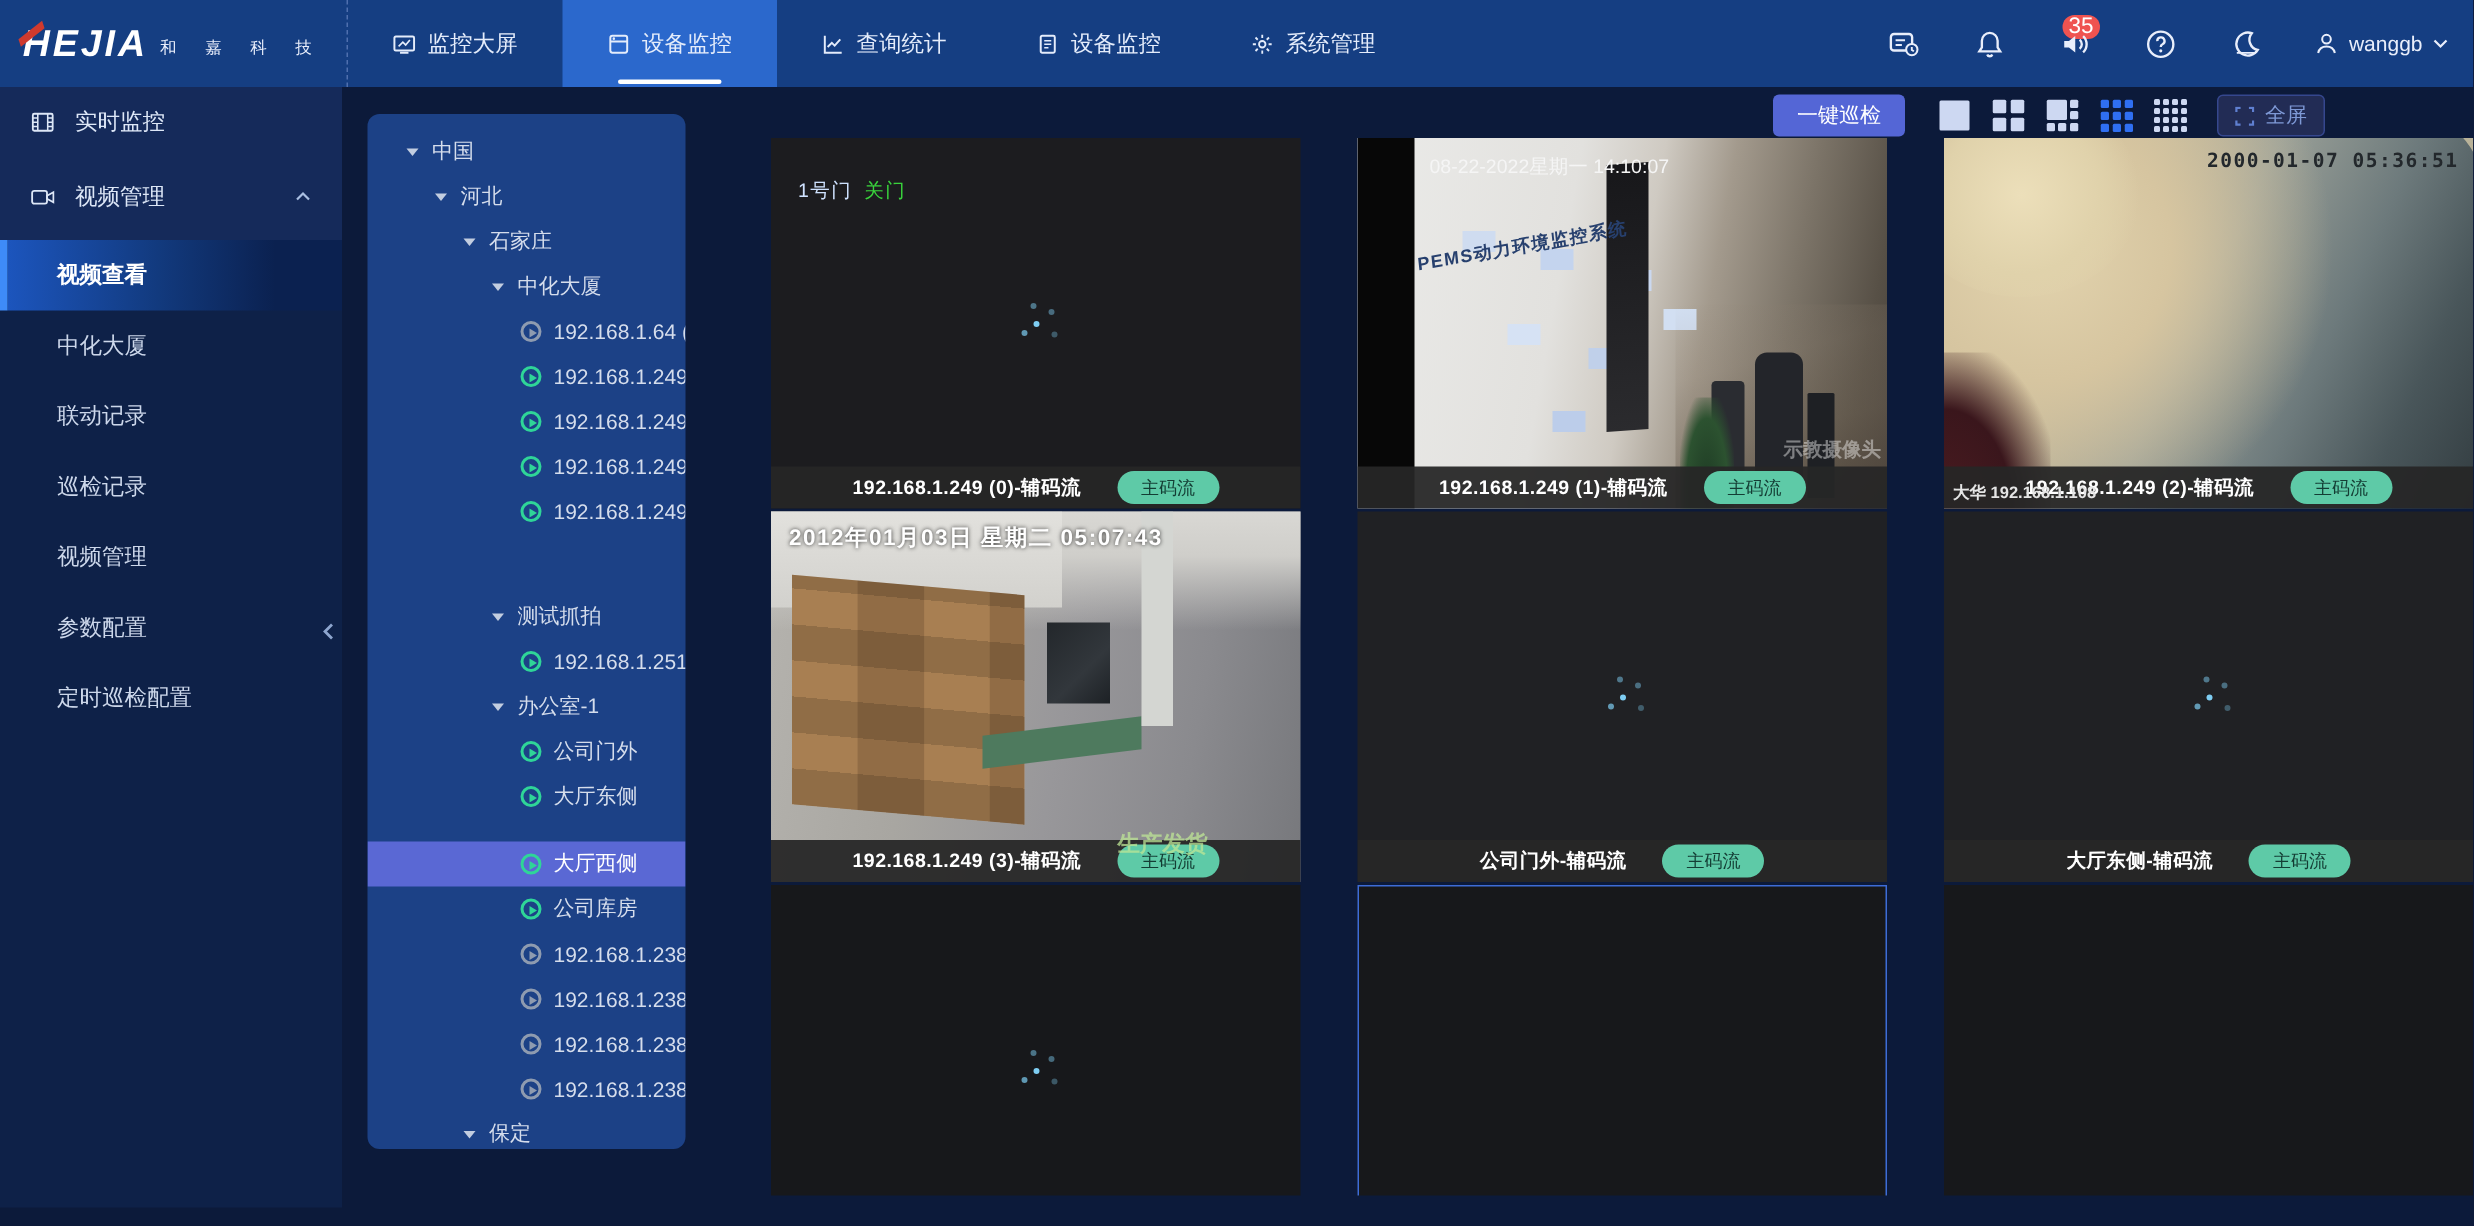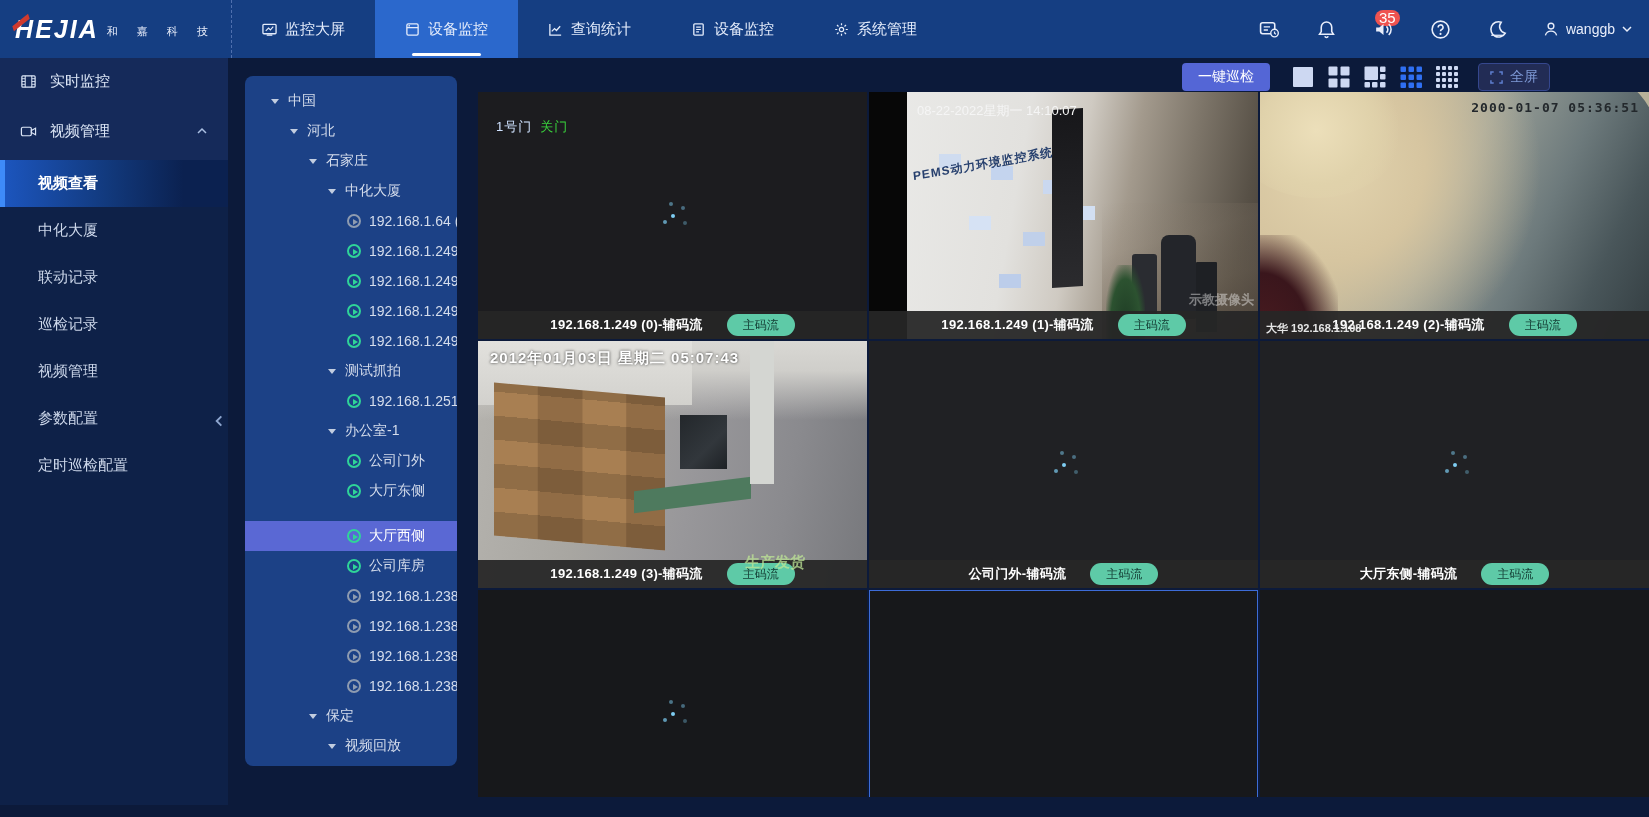--- a/index.html
+++ b/index.html
@@ -59,21 +59,21 @@
   .toolbar { margin-top:16px; height:30px; display:flex; align-items:center; justify-content:flex-end; gap:13px; padding-right:99px; }
   .patrol-btn { height:28px; padding:0 16px; background:#5466d6; color:#fff; border:none; border-radius:4px; font-size:14px; cursor:pointer; }
   .layouts { display:flex; align-items:center; gap:12px; margin-left:8px; }
   .layout-btn { width:24px; height:24px; background:transparent; border:none; padding:1px; color:#cdd8f2; cursor:pointer; }
   .layout-btn.active { color:#2f6ff2; }
   .layout-btn svg { width:22px; height:22px; display:block; }
   .fullscreen-btn { height:28px; display:flex; align-items:center; gap:7px; padding:0 11px; background:#222c55; border:1px solid #35478e; border-radius:4px; color:#7e99d6; font-size:14px; cursor:pointer; margin-left:6px; }
   .fullscreen-btn svg { width:13px; height:13px; display:block; color:#5f7fd0; }
 
   .grid { margin-left:20px; height:705px; display:grid; grid-template-columns:repeat(3,1fr); grid-auto-rows:247px; gap:2px; overflow:hidden; }
-  .tile { position:relative; overflow:hidden; background:#1c1c1f; cursor:pointer; }
+  .tile { position:relative; overflow:hidden; background:#1c1c1f; cursor:pointer;margin-left:36px; }
   .tile.selected { outline:1px solid #3d6cd8; outline-offset:-1px; }
   .scene-dark { background:#202124; }
   .scene-empty { background:#17181b; }
 
   
   .scene-office { background:linear-gradient(100deg,#ebebe9 0%,#e2e1de 38%,#cfcac2 52%,#a39a8d 64%,#7c7468 78%,#575046 92%,#46403a 100%); }
   .o-strip { position:absolute; left:0; top:0; bottom:0; width:38px; background:#070707; }
   .o-cards { position:absolute; left:70px; top:62px; width:22px; height:14px; background:#cfdcf0;
     box-shadow:52px 12px 0 #c4d4ee, 104px 26px 0 #cad8f0, 30px 62px 0 #d6e2f4, 84px 78px 0 #c0d0ea, 134px 52px 0 #d2dff2, 60px 120px 0 #bccdea; }
   .o-tv { position:absolute; left:47%; top:7%; width:8%; height:72%; background:linear-gradient(#17171a,#2b2b2e); transform:skewY(-4deg); }
@@ -328,21 +328,21 @@
           <span class="tree-label">192.168.1.249 (1)</span>
         </div>
         <div class="tree-row" style="padding-left: 102px;">
           <span class="cam"></span>
           <span class="tree-label">192.168.1.249 (2)</span>
         </div>
         <div class="tree-row" style="padding-left: 102px;">
           <span class="cam"></span>
           <span class="tree-label">192.168.1.249 (3)</span>
         </div>
-        <div class="tree-row" style="padding-left: 83px;">
+        <div class="tree-row" style="padding-left: 83px; margin-top: 40px;">
           <span class="caret"></span>
           <span class="tree-label">测试抓拍</span>
         </div>
         <div class="tree-row" style="padding-left: 102px;">
           <span class="cam"></span>
           <span class="tree-label">192.168.1.251 (0)</span>
         </div>
         <div class="tree-row" style="padding-left: 83px;">
           <span class="caret"></span>
           <span class="tree-label">办公室-1</span>

